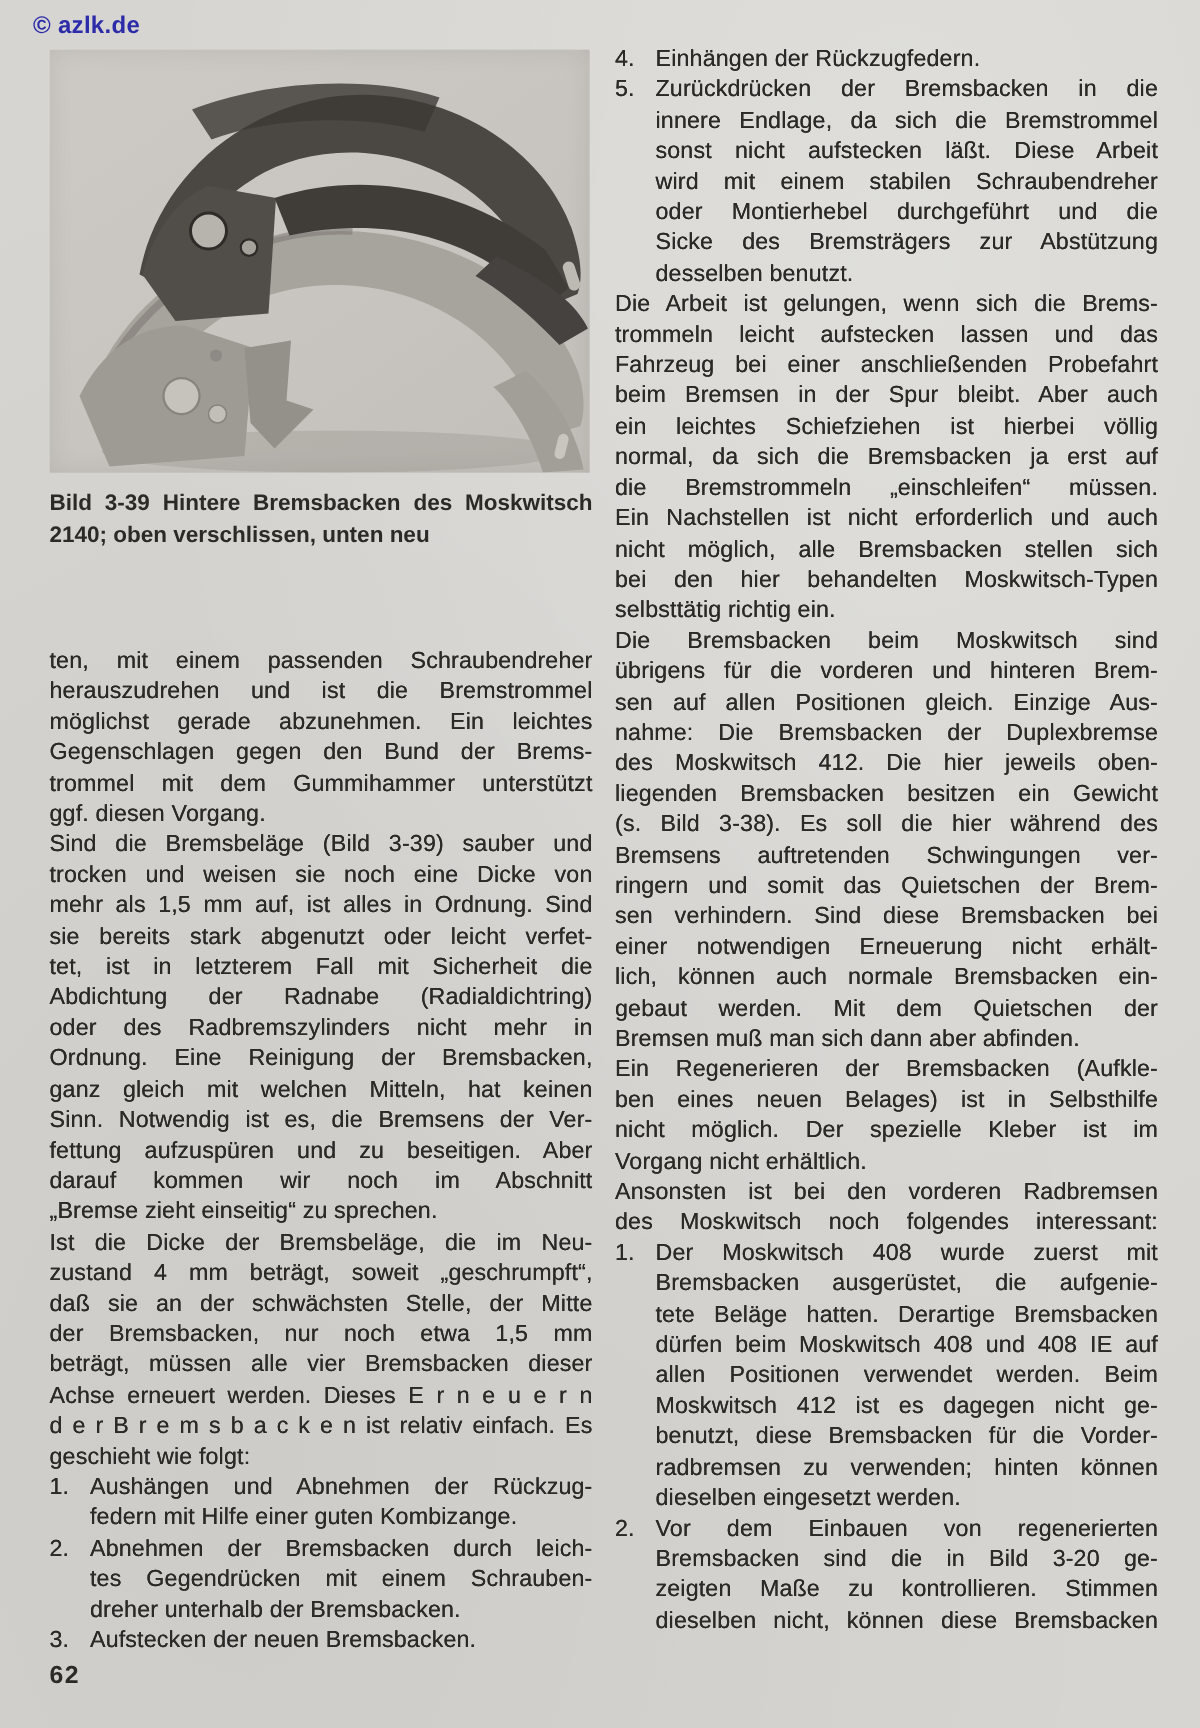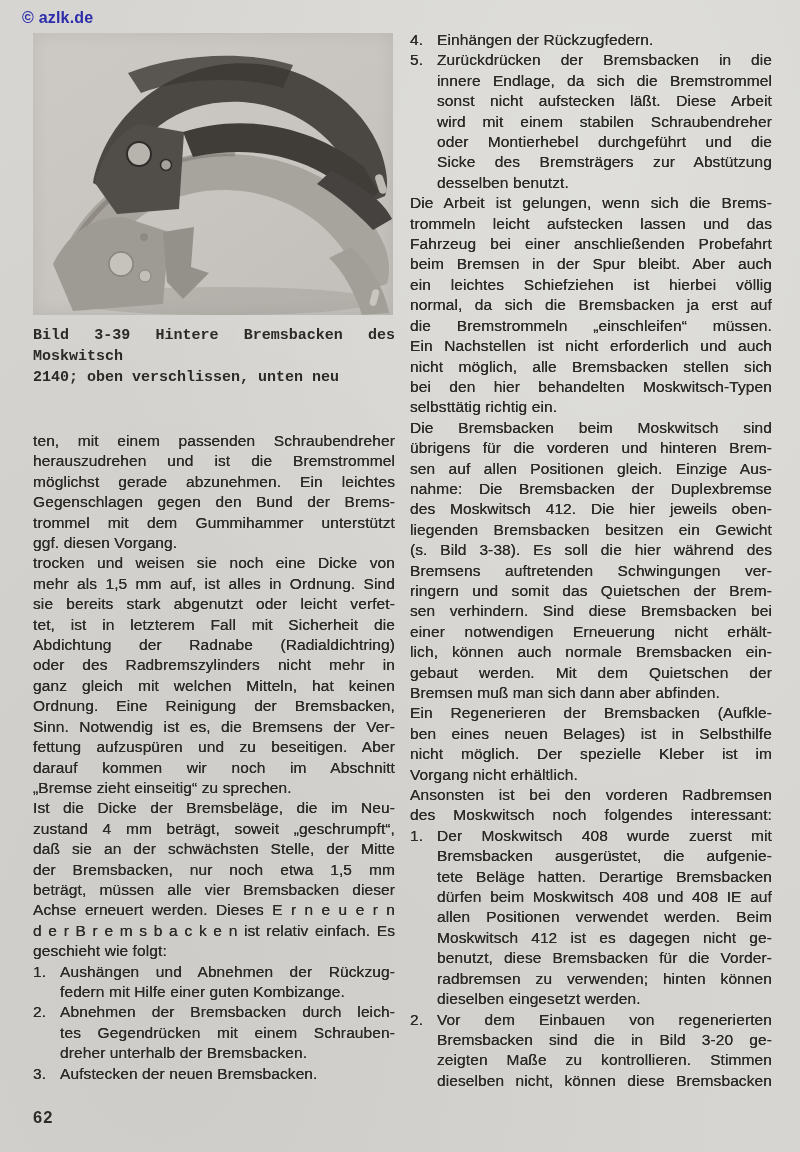--- a/index.html
+++ b/index.html
@@ -17,21 +17,21 @@
     font-size:16px; font-weight:600; color:#2c2caa; letter-spacing:.2px;text-align:right;
   }
   .photo {
     position:absolute; left:33px; top:33px; width:360px; height:282px;
     background:linear-gradient(145deg,#cdcac5 0%,#c8c5c0 55%,#c2bfba 100%);
     box-shadow:inset 0 0 18px rgba(0,0,0,.08);
   }
   .photo svg { display:block; width:100%; height:100%; }
   .caption {
     position:absolute; left:33px; top:325px; width:362px;
-    font-size:15px; line-height:21px; font-weight:700;font-family:Liberation Mono, monospace;
+    font-size:15px; line-height:21px; font-weight:700;
   }
   .col {
     position:absolute; width:362px;
     font-size:15.5px; line-height:20.4px; font-weight:500;
     letter-spacing:.1px;
     text-shadow:0 0 .3px currentColor;
   }
   .col-left  { left:33px;  top:421px;margin-top:10px; }
   .col-right { left:410px; top:30px;  }
   .line { text-align:justify; text-align-last:justify; }
@@ -84,28 +84,29 @@
   <div class="col col-left">
       <div class="block p">
         <div class="line">ten, mit einem passenden Schraubendreher</div>
         <div class="line">herauszudrehen und ist die Bremstrommel</div>
         <div class="line">möglichst gerade abzunehmen. Ein leichtes</div>
         <div class="line">Gegenschlagen gegen den Bund der Brems-</div>
         <div class="line">trommel mit dem Gummihammer unterstützt</div>
         <div class="line endline">ggf. diesen Vorgang.</div>
       </div>
       <div class="block p">
+        <div class="line">Sind die Bremsbeläge (Bild 3-39) sauber und</div>
         <div class="line">trocken und weisen sie noch eine Dicke von</div>
         <div class="line">mehr als 1,5 mm auf, ist alles in Ordnung. Sind</div>
         <div class="line">sie bereits stark abgenutzt oder leicht verfet-</div>
         <div class="line">tet, ist in letzterem Fall mit Sicherheit die</div>
         <div class="line">Abdichtung der Radnabe (Radialdichtring)</div>
         <div class="line">oder des Radbremszylinders nicht mehr in</div>
+        <div class="line">Ordnung. Eine Reinigung der Bremsbacken,</div>
         <div class="line">ganz gleich mit welchen Mitteln, hat keinen</div>
-        <div class="line">Ordnung. Eine Reinigung der Bremsbacken,</div>
         <div class="line">Sinn. Notwendig ist es, die Bremsens der Ver-</div>
         <div class="line">fettung aufzuspüren und zu beseitigen. Aber</div>
         <div class="line">darauf kommen wir noch im Abschnitt</div>
         <div class="line endline">„Bremse zieht einseitig“ zu sprechen.</div>
       </div>
       <div class="block p">
         <div class="line">Ist die Dicke der Bremsbeläge, die im Neu-</div>
         <div class="line">zustand 4 mm beträgt, soweit „geschrumpft“,</div>
         <div class="line">daß sie an der schwächsten Stelle, der Mitte</div>
         <div class="line">der Bremsbacken, nur noch etwa 1,5 mm</div>

